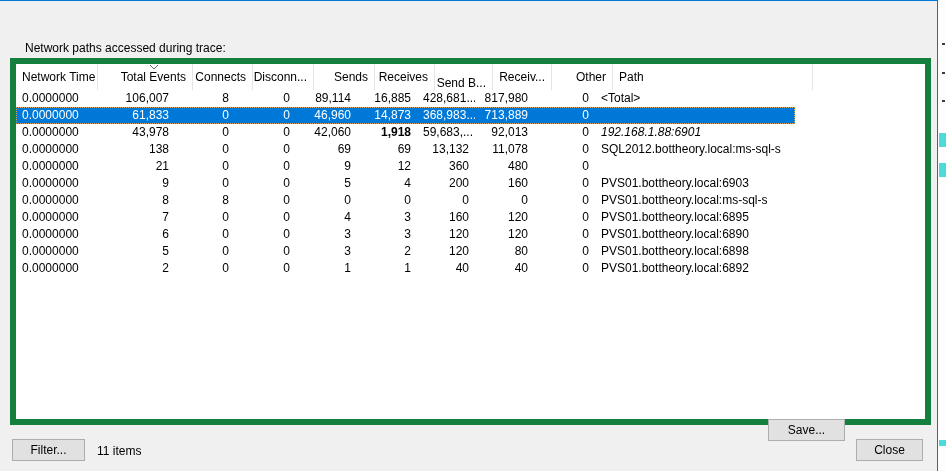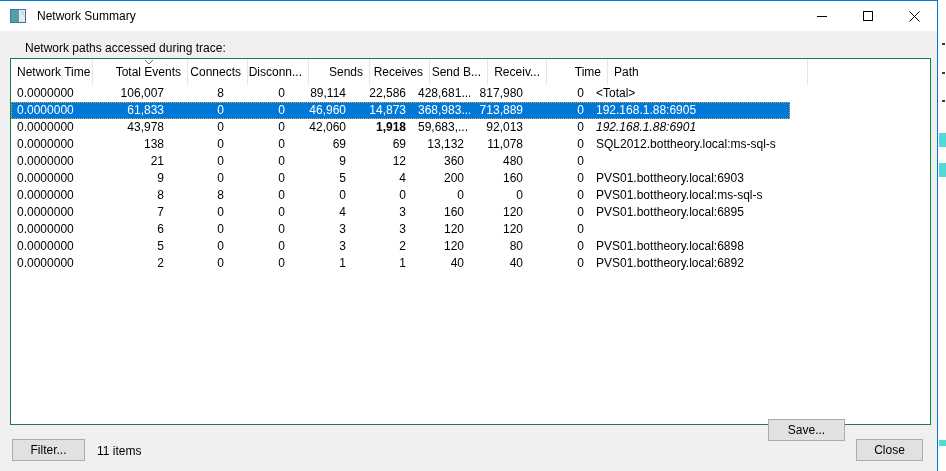--- a/index.html
+++ b/index.html
@@ -23,21 +23,21 @@
   .title-text { margin-left:11px; font-size:12px; }
   .win-controls { margin-left:auto; display:flex; height:30px; }
   .win-btn { width:46px; height:30px; display:flex; align-items:center; justify-content:center; }
   .glyph-min { width:10px; border-top:1px solid #000; margin-top:1px; }
   .glyph-max { width:10px; height:10px; border:1px solid #000; }
   
   .caption { position:absolute; left:25px; top:40px; }
   
   .listview {
     position:absolute; left:10px; top:57px; width:921px; height:367px;
-    background:#ffffff; border:1px solid #15803d; overflow:hidden;
+    background:#ffffff; border:6px solid #15803d; overflow:hidden;
   }
   .lv-header { display:flex; height:26px; background:#ffffff; }
   .hcell {
     border-right:1px solid #e5e5e5; display:flex; align-items:center;
     padding:0 6px; position:relative; height:26px; white-space:nowrap; overflow:hidden;
   }
   .hcell.right { justify-content:flex-end; }
   .sort-caret { position:absolute; top:1px; left:50%; transform:translateX(-50%); line-height:0; }
   .lv-body { position:relative; }
   .lrow { display:flex; height:17px; }
@@ -60,40 +60,20 @@
   .bg-strip { position:absolute; left:938px; top:0; width:8px; height:471px; background:#fdfdfd; }
   .mark { position:absolute; }
 </style>
 </head>
 <body>
 
 <div class="screen">
 
   <div class="window">
 
-    <div class="titlebar">
-      <div class="app-icon">
-        <div class="half"></div>
-        <div class="sliver"></div>
-      </div>
-      <div class="title-text">Network Summary</div>
-      <div class="win-controls">
-        <div class="win-btn">
-          <div class="glyph-min"></div>
-        </div>
-        <div class="win-btn">
-          <div class="glyph-max"></div>
-        </div>
-        <div class="win-btn">
-          <svg width="11" height="11" viewBox="0 0 11 11">
-              <path d="M0.5 0.5 L10.5 10.5 M10.5 0.5 L0.5 10.5" stroke="#000" stroke-width="1" fill="none"></path>
-            </svg>
-        </div>
-      </div>
-    </div>
 
     <div class="caption">Network paths accessed during trace:</div>
 
     <div class="listview">
       <div class="lv-header" id="lv-header">
           <div class="hcell" style="width: 82px;">
             <span>Network Time</span>
           </div>
           <div class="hcell right" style="width: 77px; margin-left: 18px;">
             <span>Total Events</span>
@@ -106,57 +86,56 @@
           </div>
           <div class="hcell right" style="width: 61px;">
             <span>Disconn...</span>
           </div>
           <div class="hcell right" style="width: 61px;">
             <span>Sends</span>
           </div>
           <div class="hcell right" style="width: 60px;">
             <span>Receives</span>
           </div>
-          <div class="hcell right" style="width: 58px;">
+          <div class="hcell right" style="width: 58px; align-items: flex-end;">
             <span>Send B...</span>
           </div>
           <div class="hcell right" style="width: 59px;">
             <span>Receiv...</span>
           </div>
           <div class="hcell right" style="width: 61px;">
-            <span>Time</span>
+            <span>Other</span>
           </div>
           <div class="hcell" style="width: 200px;">
             <span>Path</span>
           </div>
         </div>
       <div class="lv-body" id="lv-body">
           <div class="lrow">
             <div class="lcell" style="width: 82px;">0.0000000</div>
             <div class="lcell right" style="width: 77px;">106,007</div>
             <div class="lcell right" style="width: 60px;">8</div>
             <div class="lcell right" style="width: 61px;">0</div>
             <div class="lcell right" style="width: 61px;">89,114</div>
-            <div class="lcell right" style="width: 60px;">22,586</div>
+            <div class="lcell right" style="width: 60px;">16,885</div>
             <div class="lcell right" style="width: 58px;">428,681...</div>
             <div class="lcell right" style="width: 59px;">817,980</div>
             <div class="lcell right" style="width: 61px;">0</div>
             <div class="lcell" style="width: 200px;">&lt;Total&gt;</div>
           </div>
           <div class="lrow selected" style="width: 779px;">
             <div class="lcell" style="width: 82px;">0.0000000</div>
             <div class="lcell right" style="width: 77px;">61,833</div>
             <div class="lcell right" style="width: 60px;">0</div>
             <div class="lcell right" style="width: 61px;">0</div>
             <div class="lcell right" style="width: 61px;">46,960</div>
             <div class="lcell right" style="width: 60px;">14,873</div>
             <div class="lcell right" style="width: 58px;">368,983...</div>
             <div class="lcell right" style="width: 59px;">713,889</div>
             <div class="lcell right" style="width: 61px;">0</div>
-            <div class="lcell" style="width: 200px;">192.168.1.88:6905</div>
           </div>
           <div class="lrow">
             <div class="lcell" style="width: 82px;">0.0000000</div>
             <div class="lcell right" style="width: 77px;">43,978</div>
             <div class="lcell right" style="width: 60px;">0</div>
             <div class="lcell right" style="width: 61px;">0</div>
             <div class="lcell right" style="width: 61px;">42,060</div>
             <div class="lcell right" style="width: 60px; font-weight: bold;">1,918</div>
             <div class="lcell right" style="width: 58px;">59,683,...</div>
             <div class="lcell right" style="width: 59px;">92,013</div>
@@ -225,20 +204,21 @@
           <div class="lrow">
             <div class="lcell" style="width: 82px;">0.0000000</div>
             <div class="lcell right" style="width: 77px;">6</div>
             <div class="lcell right" style="width: 60px;">0</div>
             <div class="lcell right" style="width: 61px;">0</div>
             <div class="lcell right" style="width: 61px;">3</div>
             <div class="lcell right" style="width: 60px;">3</div>
             <div class="lcell right" style="width: 58px;">120</div>
             <div class="lcell right" style="width: 59px;">120</div>
             <div class="lcell right" style="width: 61px;">0</div>
+            <div class="lcell" style="width: 200px;">PVS01.bottheory.local:6890</div>
           </div>
           <div class="lrow">
             <div class="lcell" style="width: 82px;">0.0000000</div>
             <div class="lcell right" style="width: 77px;">5</div>
             <div class="lcell right" style="width: 60px;">0</div>
             <div class="lcell right" style="width: 61px;">0</div>
             <div class="lcell right" style="width: 61px;">3</div>
             <div class="lcell right" style="width: 60px;">2</div>
             <div class="lcell right" style="width: 58px;">120</div>
             <div class="lcell right" style="width: 59px;">80</div>

